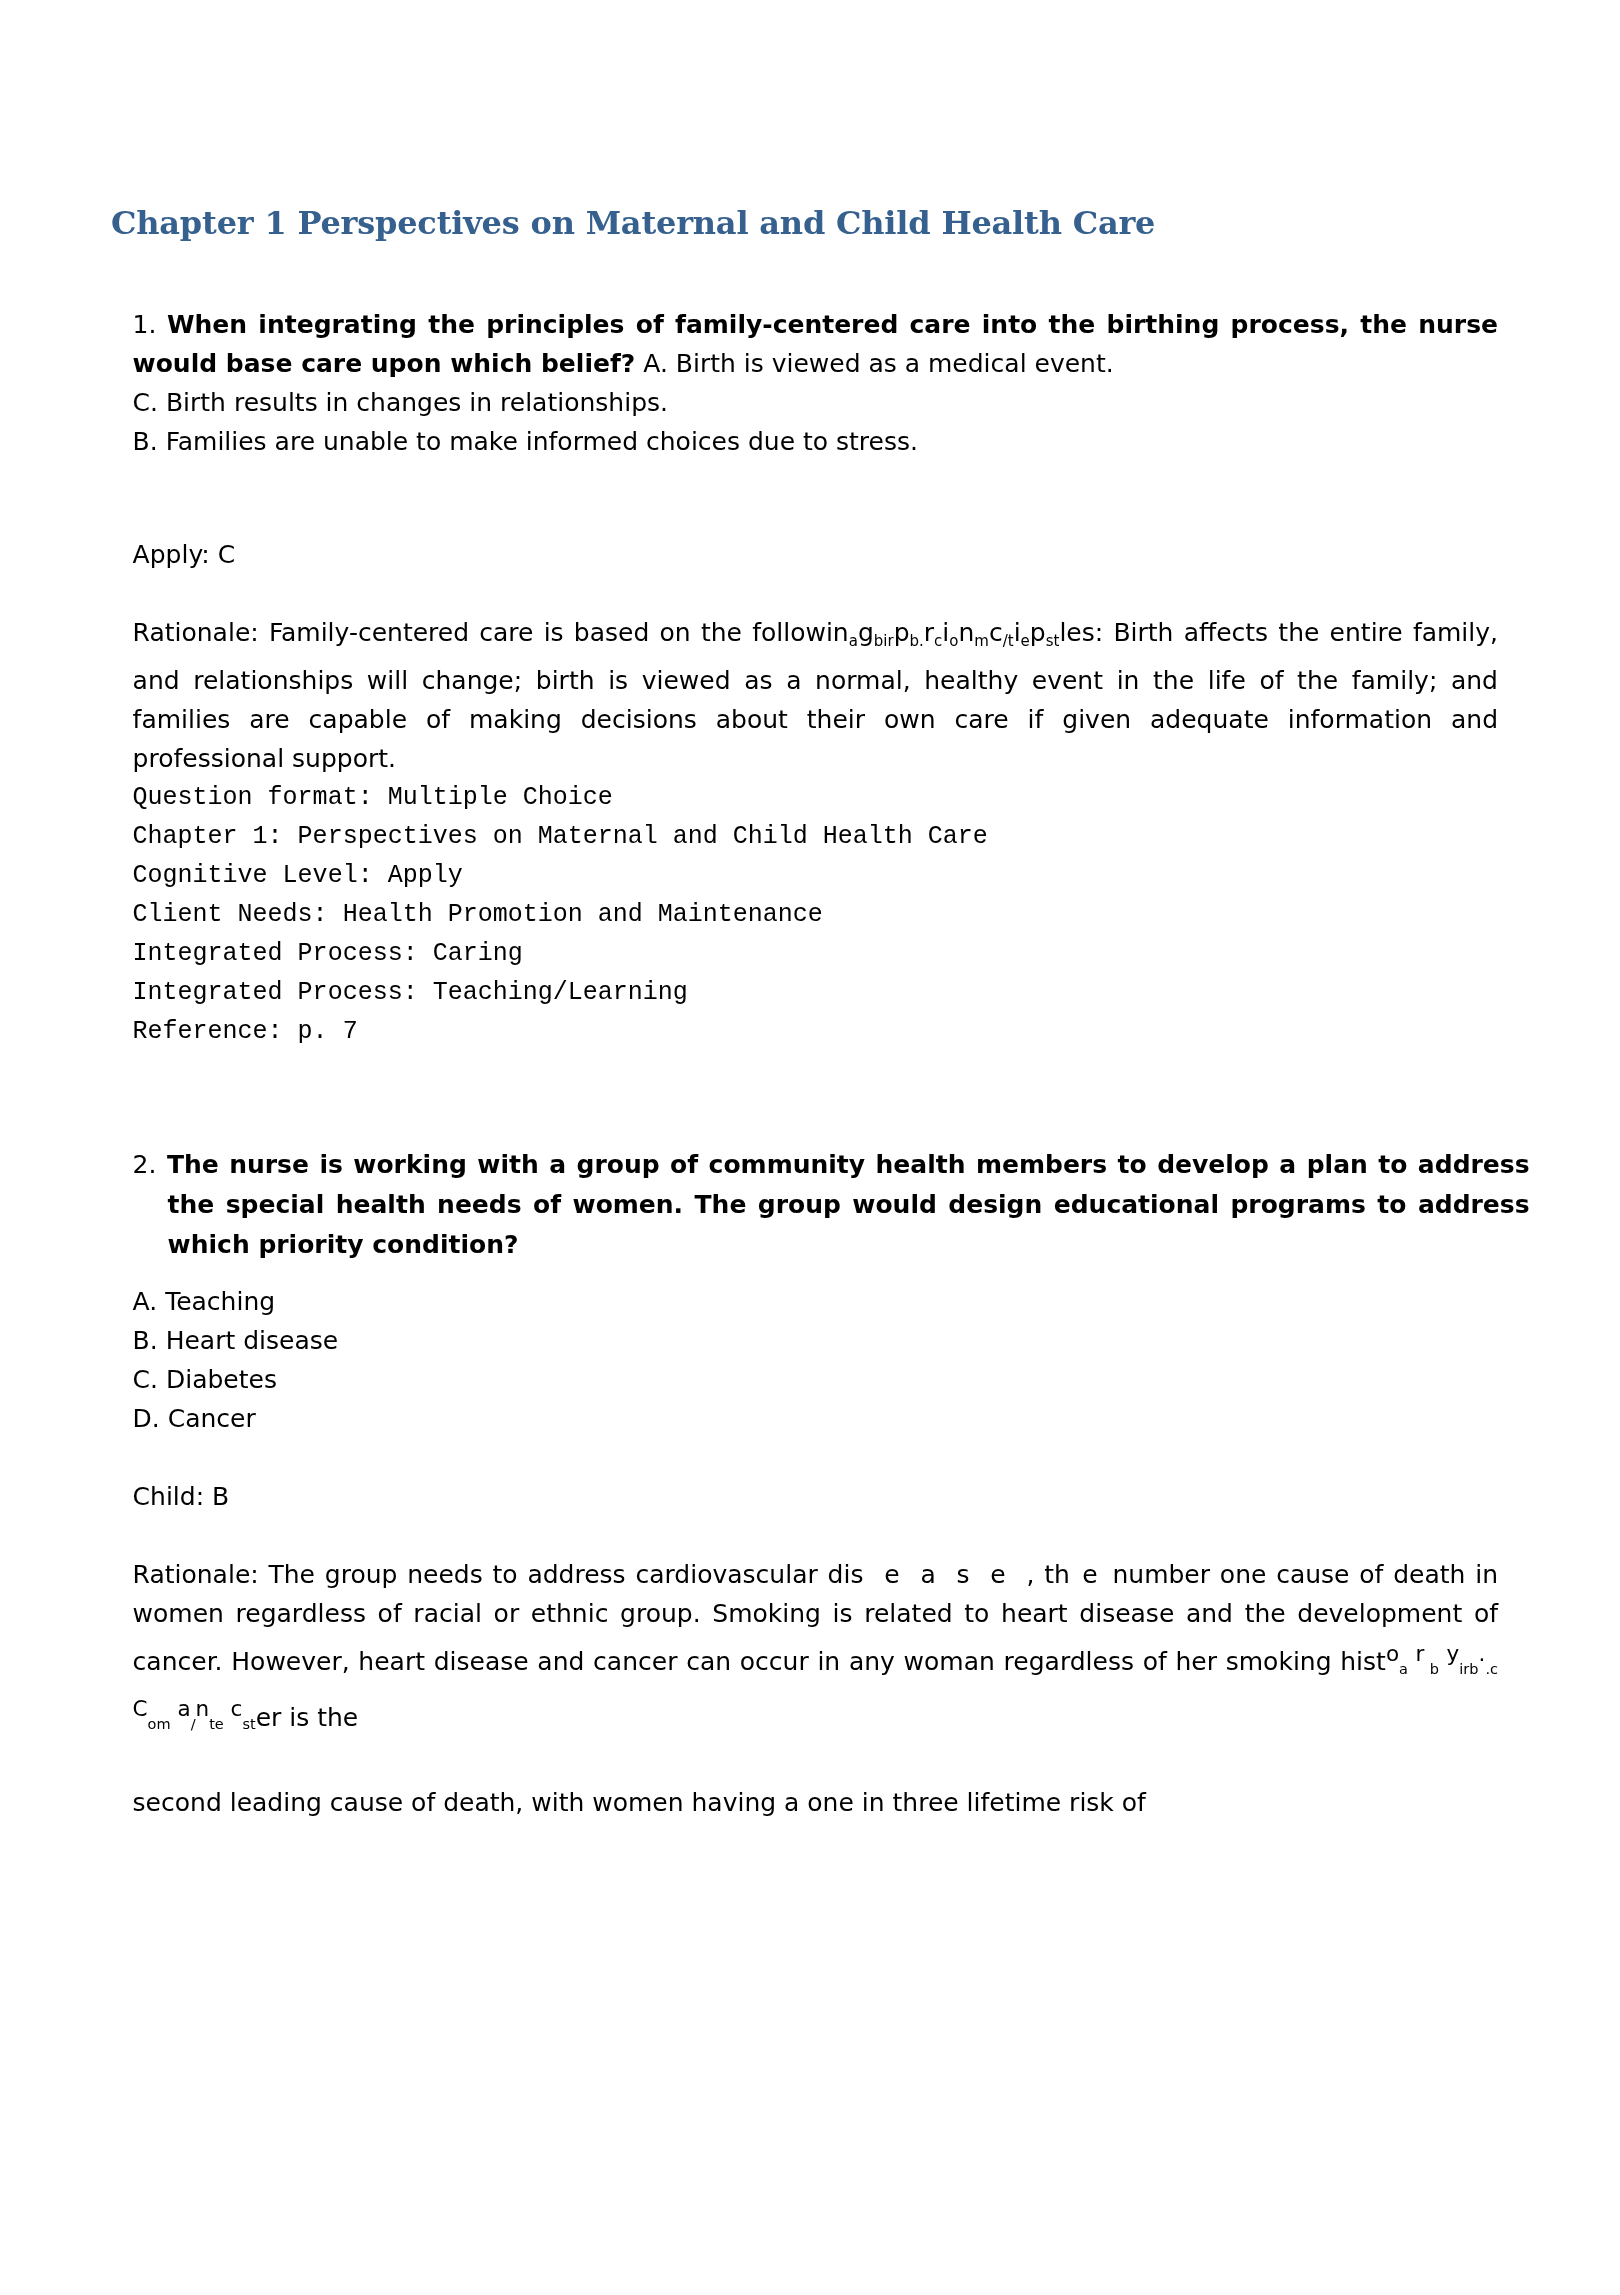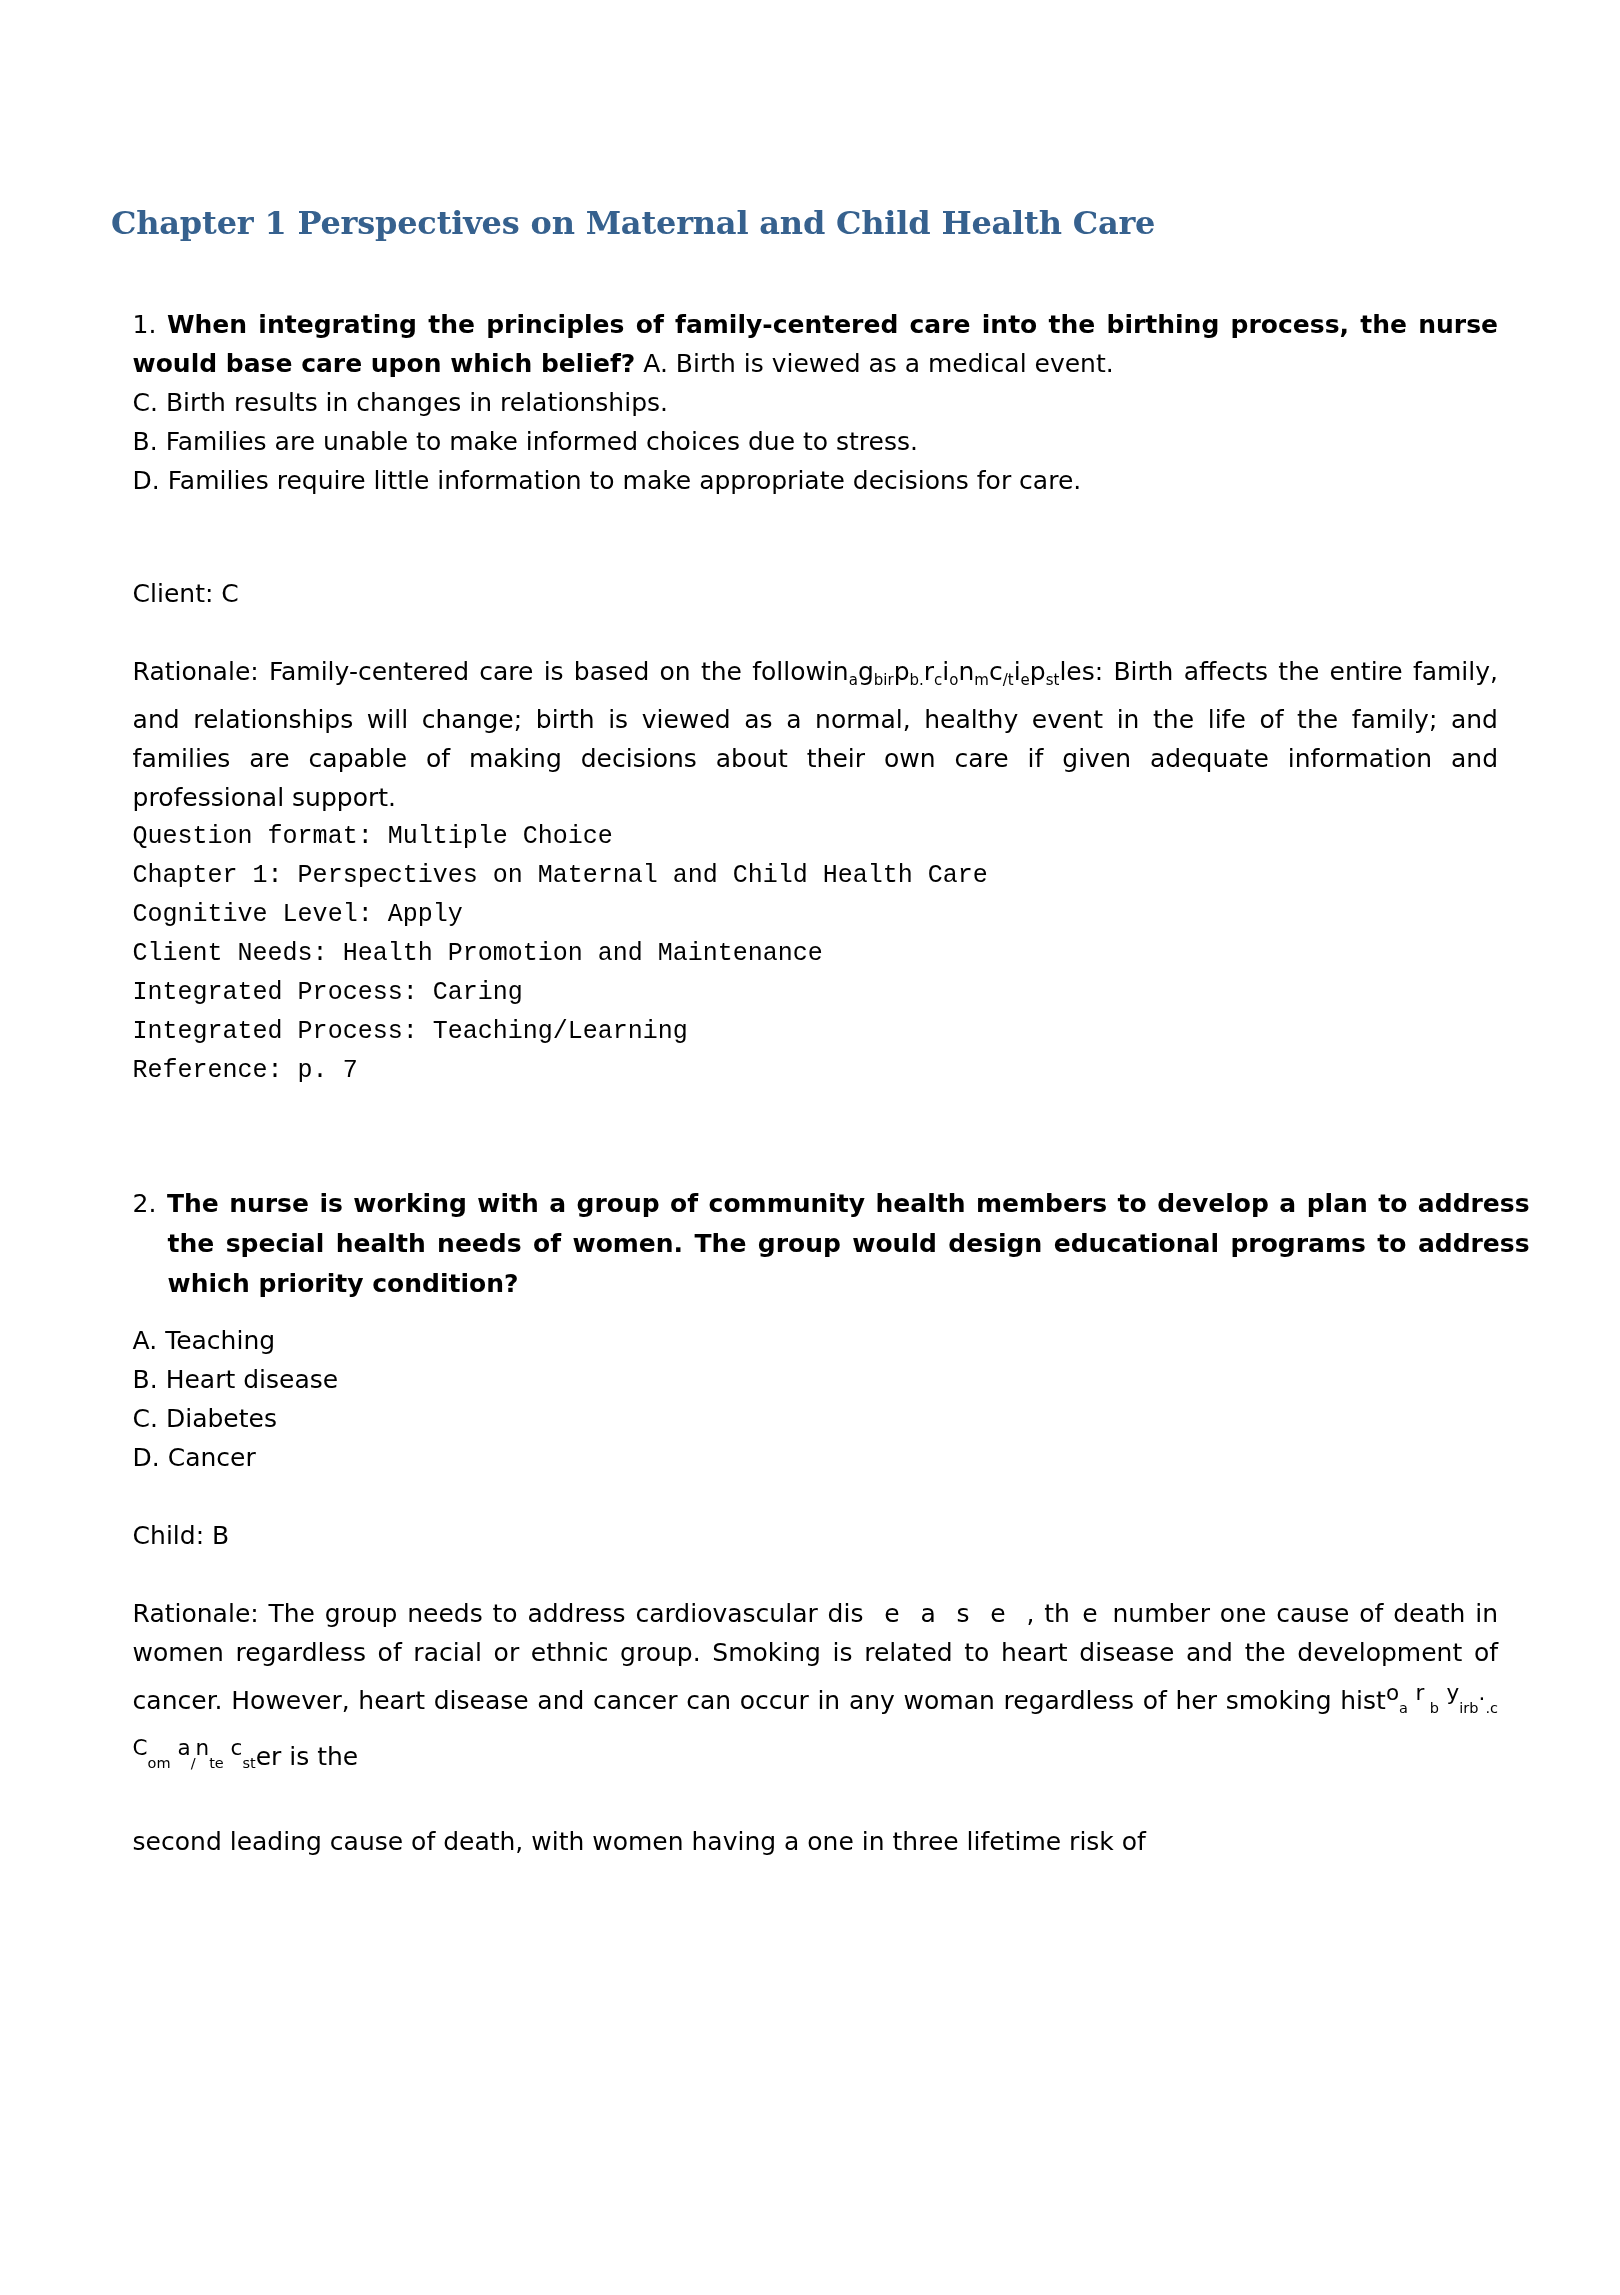--- a/index.html
+++ b/index.html
@@ -141,25 +141,24 @@
     <div class="q-block">
 
       <p class="q1-stem">
         <span class="qnum">1.</span>
         <span class="bold">When integrating the principles of family-centered care into the birthing process, the nurse would base care upon which belief?</span>
         <span>A. Birth is viewed as a medical event.</span>
       </p>
 
       <p class="q-opt">C. Birth results in changes in relationships.</p>
       <p class="q-opt">B. Families are unable to make informed choices due to stress.</p>
-      <p class="q-opt">D. Families require little information to make appropriate decisions for care.</p>
 
       <div class="gap-xl"></div>
 
-      <p class="answer-line">Client: C</p>
+      <p class="answer-line">Apply: C</p>
 
       <div class="gap-md"></div>
 
       <p class="para"><span>Rationale: Family-centered care is based on the followin</span><span class="garble"><span class="wm-sub">a</span><span>g</span><span class="wm-sub">bir</span><span>p</span><span class="wm-sub">b.</span><span>r</span><span class="wm-sub">c</span><span>i</span><span class="wm-sub">o</span><span>n</span><span class="wm-sub">m</span><span>c</span><span class="wm-sub">/t</span><span>i</span><span class="wm-sub">e</span><span>p</span><span class="wm-sub">st</span></span><span>les: Birth affects the entire family, and relationships will change; birth is viewed as a normal, healthy event in the life of the family; and families are capable of making decisions about their own care if given adequate information and professional support.</span></p>
 
       <p class="meta-line">Question format: Multiple Choice</p>
       <p class="meta-line">Chapter 1: Perspectives on Maternal and Child Health Care</p>
       <p class="meta-line">Cognitive Level: Apply</p>
       <p class="meta-line">Client Needs: Health Promotion and Maintenance</p>
       <p class="meta-line">Integrated Process: Caring</p>

